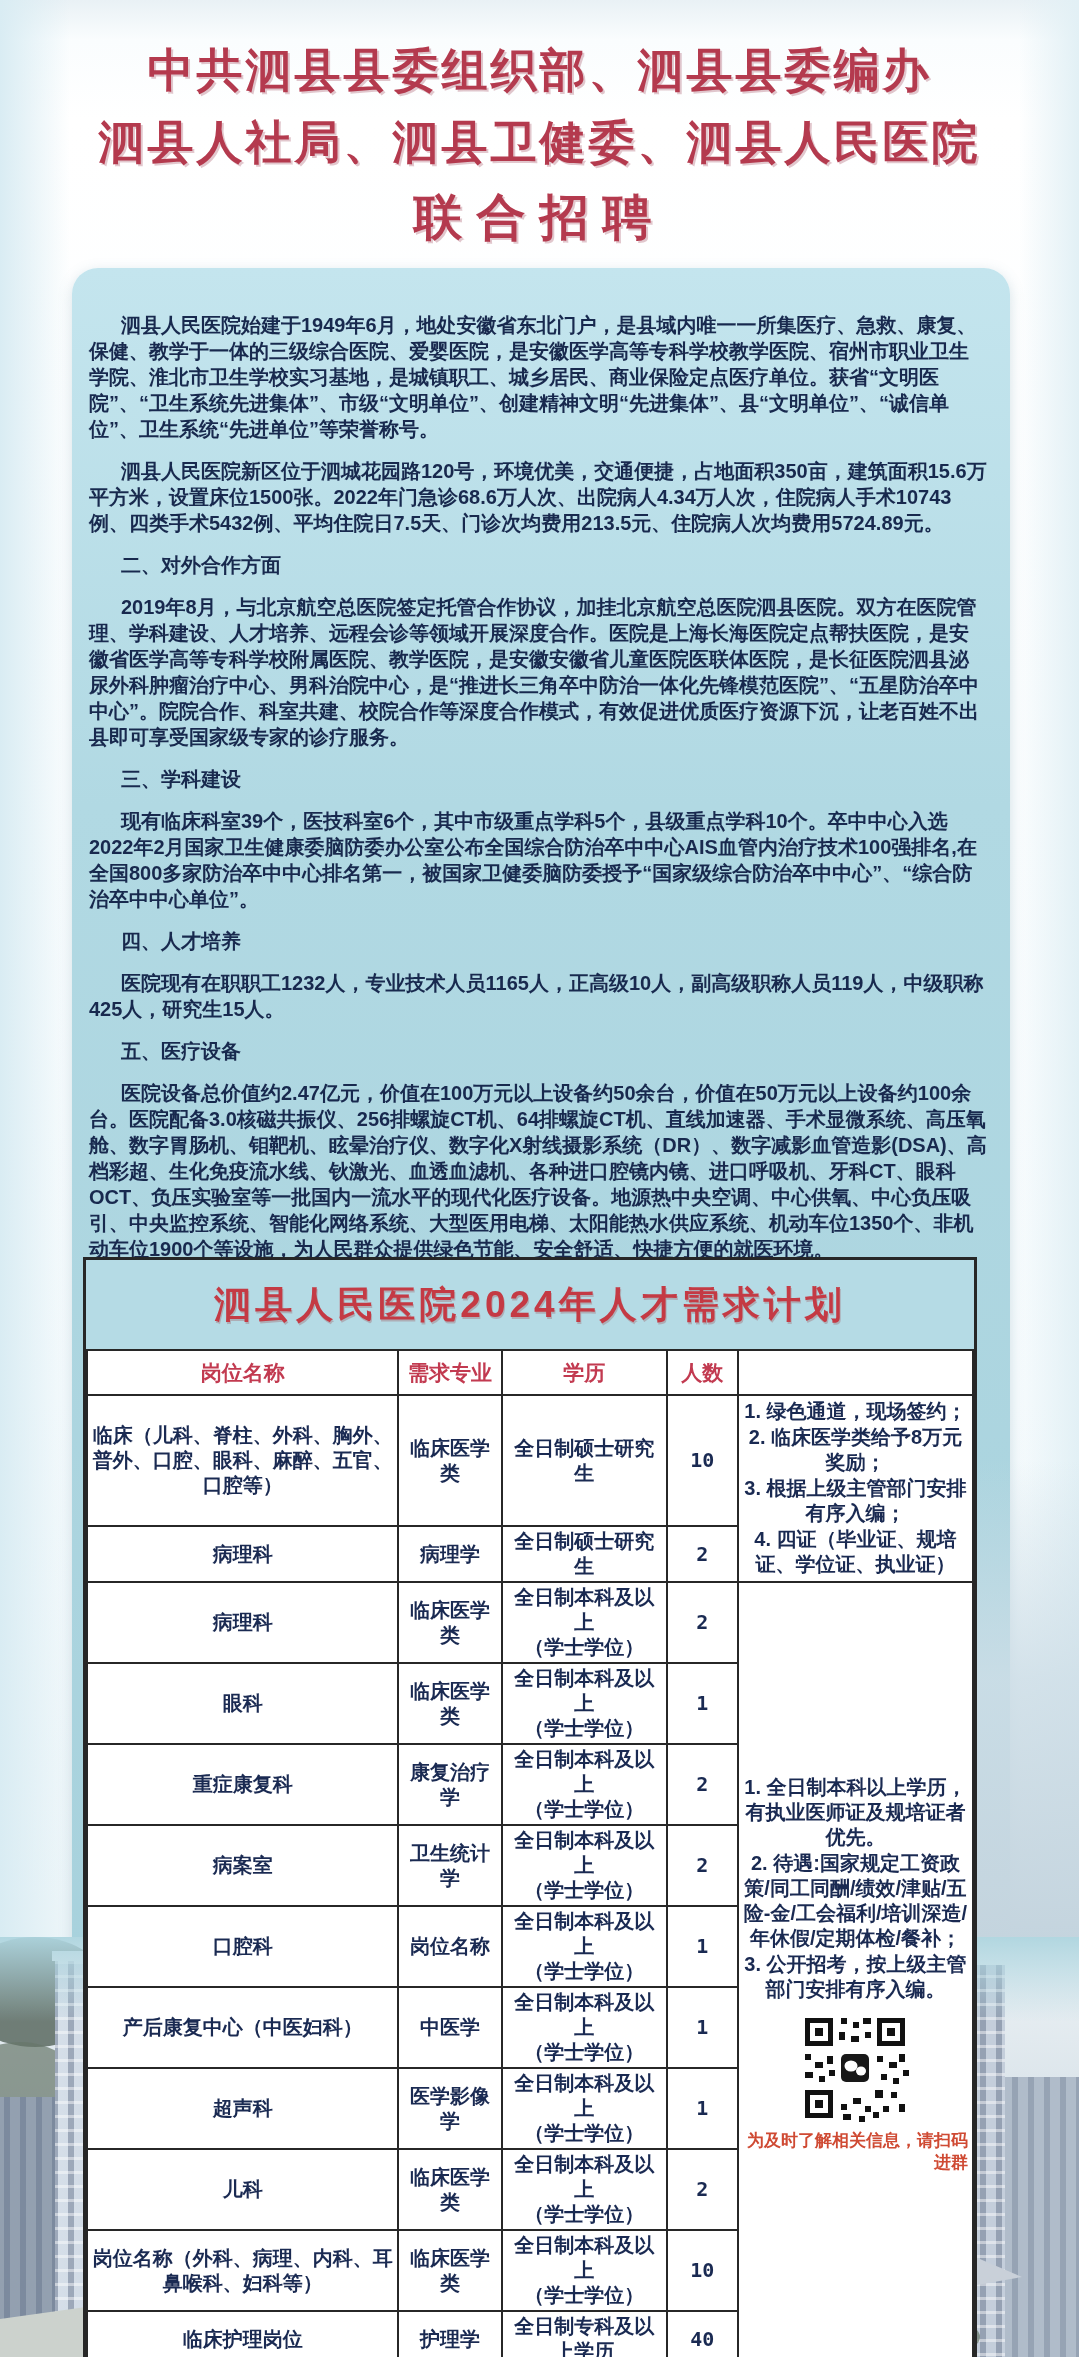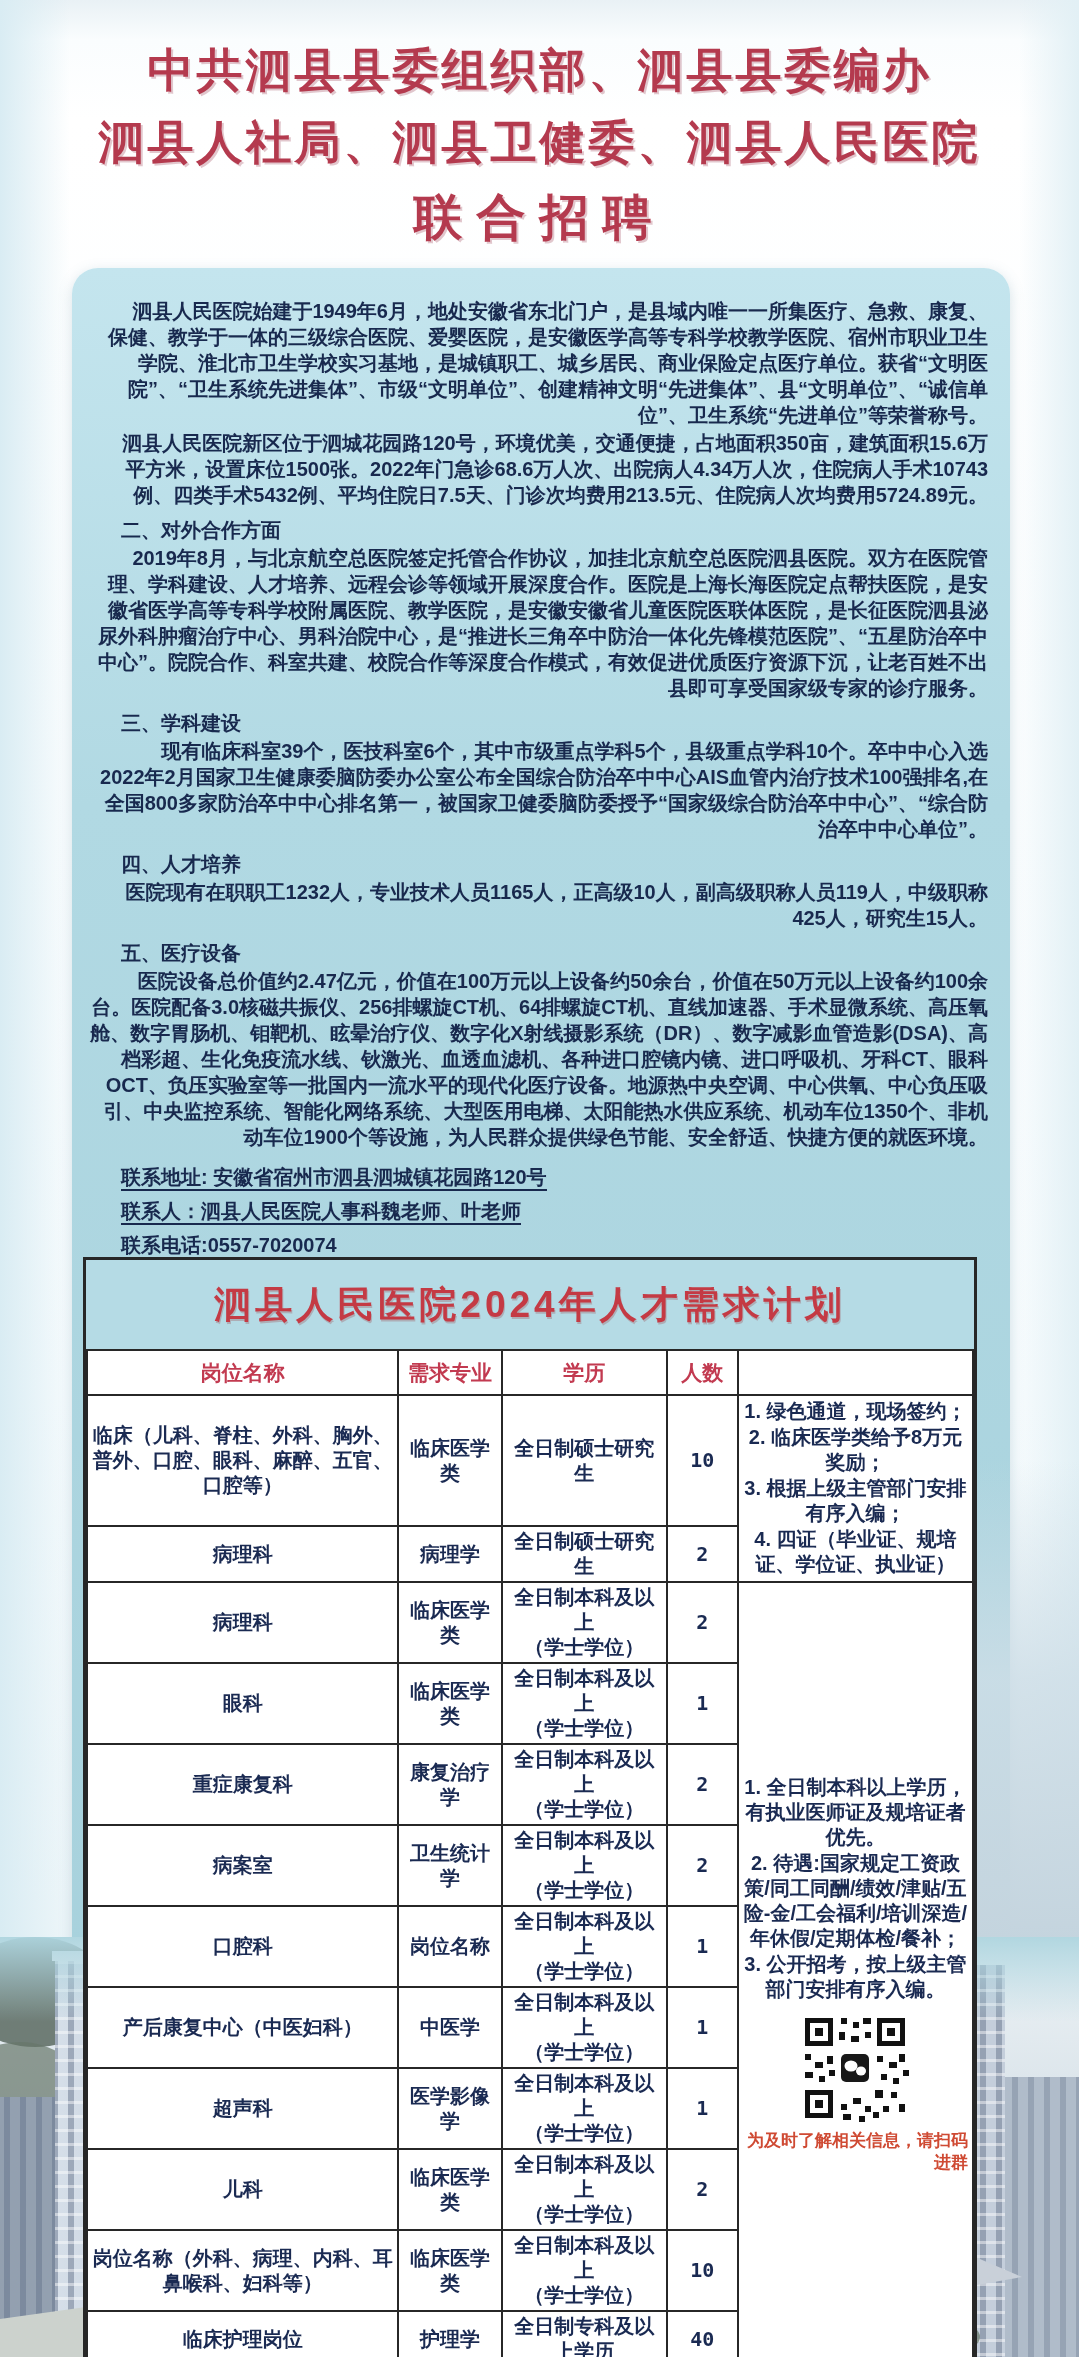--- a/index.html
+++ b/index.html
@@ -20,21 +20,21 @@
   .headline .hl3{font-size:49px;line-height:78px;letter-spacing:14px;}
   
   .content-box{
     position:absolute;left:72px;top:268px;width:938px;height:1790px;
     border-radius:26px;z-index:1;overflow:hidden;
     background:linear-gradient(180deg,#c4e5ee 0%,#b1d9e3 30%,#a7d1dc 100%);
     box-shadow:0 4px 14px rgba(90,140,160,.25);
   }
   .box-inner{padding:28px 22px 0 17px;color:#18294e;font-size:20px;line-height:26px;font-weight:700;}
   .sec-heading{text-indent:1.6em;margin:9px 0 2px 0;font-weight:900;}
-  .box-inner p{margin:2px 0;text-indent:1.6em;text-align:right;}
+  .box-inner p{margin:16px 0;text-indent:1.6em;}
   .contact-block{margin-top:12px;}
   .contact-line{margin:4px 0;text-indent:1.6em;line-height:30px;}
   .contact-line span{border-bottom:2px solid #18294e;padding-bottom:1px;}
   
   .sky-wash{
     position:absolute;left:975px;top:1460px;width:104px;height:485px;z-index:2;
     background:linear-gradient(180deg,rgba(222,233,238,0) 0%,rgba(206,222,231,.85) 45%,#c4d4de 100%);
   }
   
   .table-wrap{

